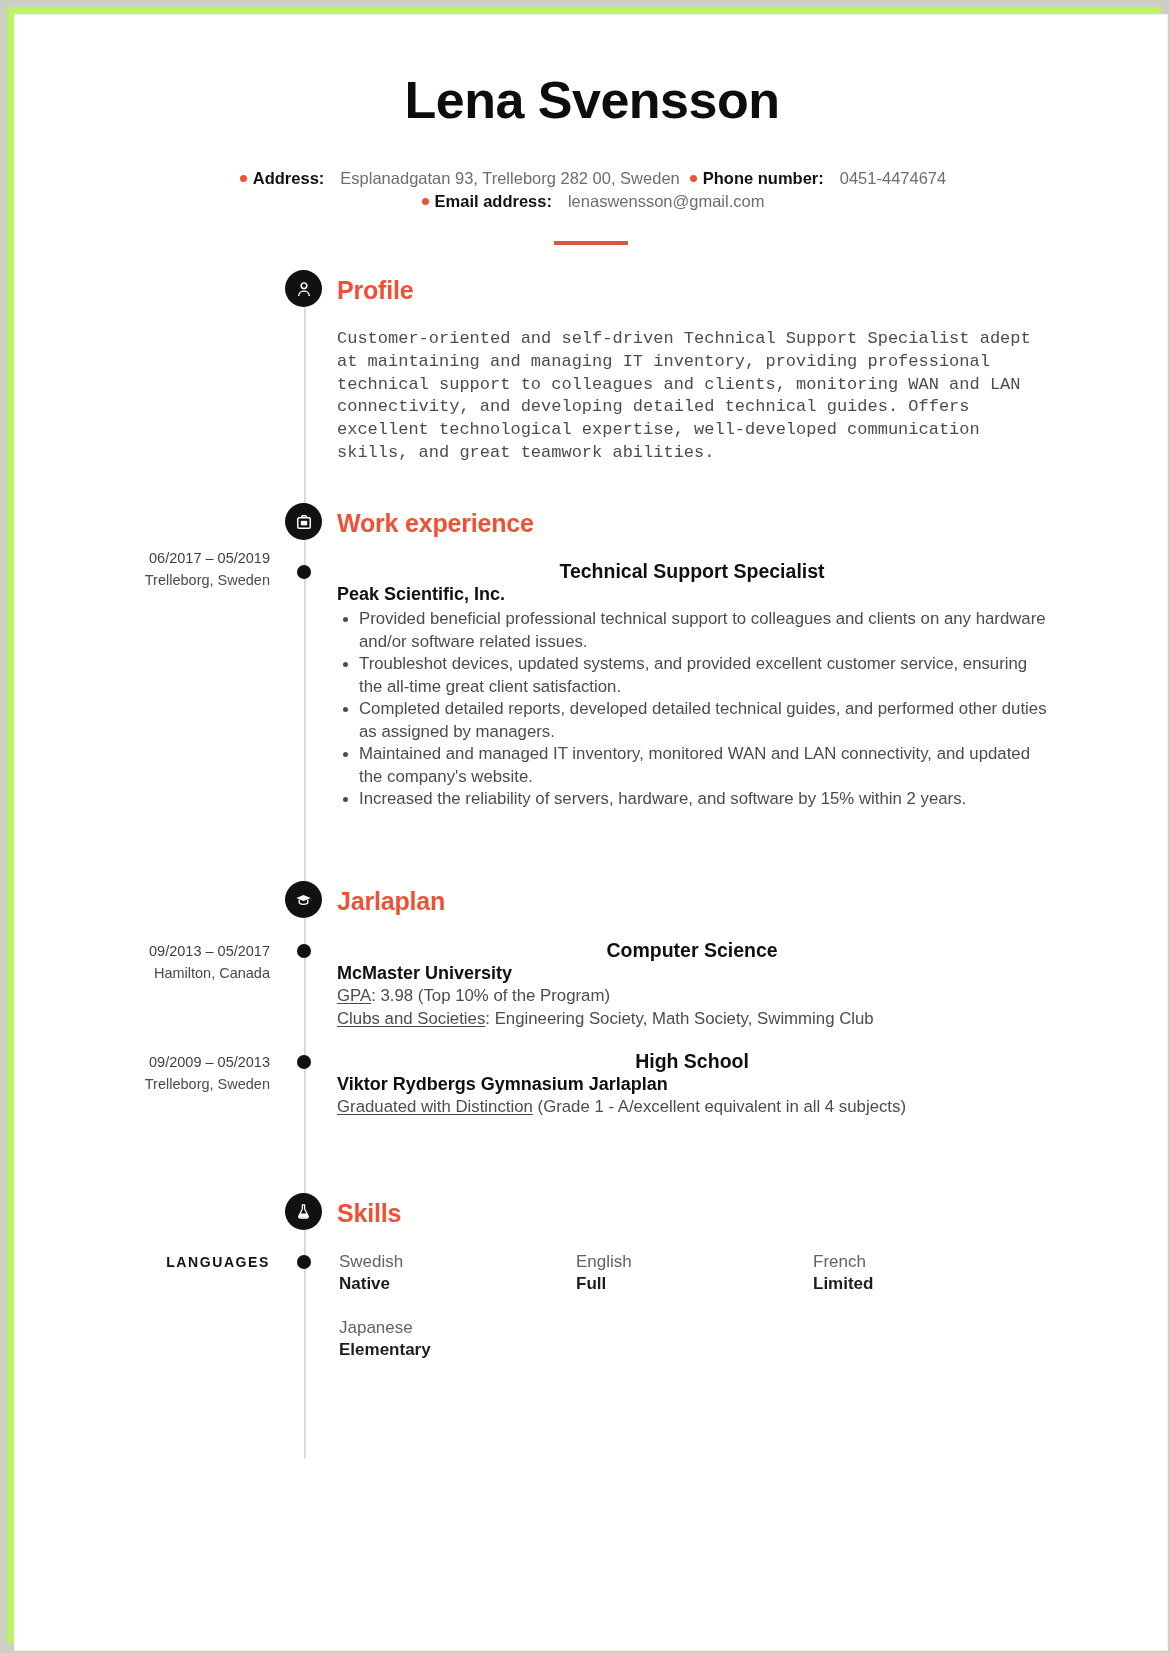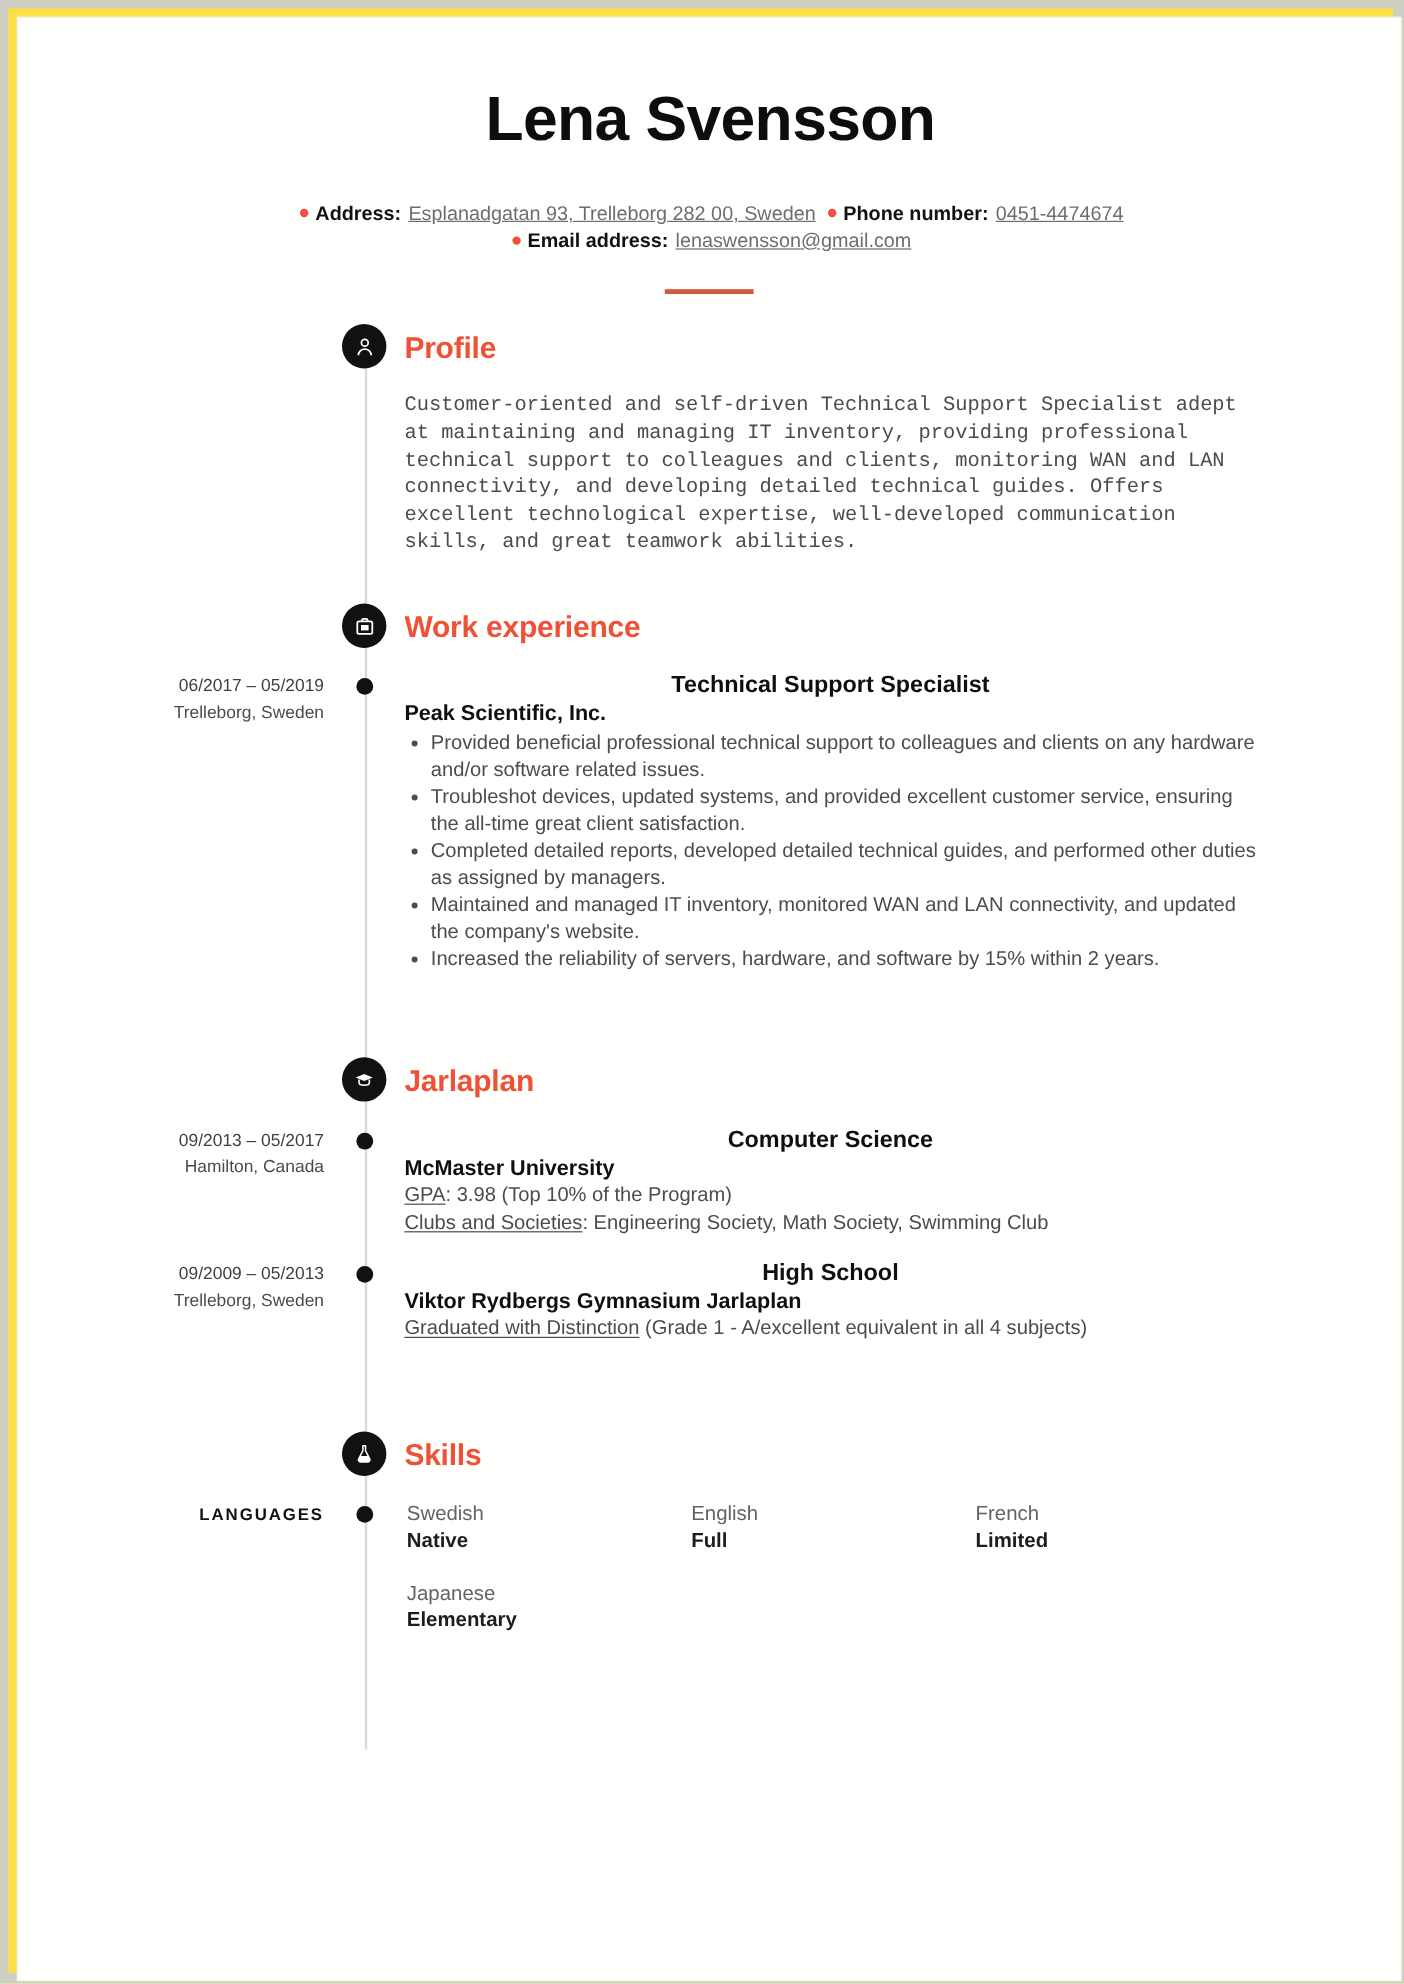--- a/index.html
+++ b/index.html
@@ -18,21 +18,21 @@
   .page-frame {
     position: absolute;
     left: 0; top: 0;
     width: 1170px;
     height: 1653px;
     box-sizing: border-box;
     border-top: 7px solid #cdcfc0;
     border-left: 7px solid #cdcfc0;
     border-right: 9px solid #cdcfc0;
     border-bottom: 9px solid #cdcfc0;
-    background: #fde047;
+    background: #bef264;
   }
   .page-inner {
     position: absolute;
     left: 7px; top: 7px;
     width: 1154px;
     height: 1637px;
     background: #fffffe;
     box-sizing: border-box;
     border: 1px solid #f2f2ee;
   }
@@ -67,22 +67,21 @@
     background: #ef5136;
     vertical-align: 2px;
     margin: 0 6px 0 2px;
   }
   .c-label {
     color: #111111;
     font-weight: bold;
   }
   .c-val {
     color: #6d6d6d;
-    margin-left: 6px;
-    text-decoration: underline;
+    margin-left: 16px;
   }
 
   .header-rule {
     position: absolute;
     left: 50%;
     margin-left: -37px;
     top: 226px;
     width: 74px;
     height: 4px;
     background: #d4593e;
@@ -263,21 +262,21 @@
     <div class="sec-icon" style="top:488px;">
       <svg width="20" height="20" viewBox="0 0 24 24" aria-hidden="true">
         <rect x="4.5" y="7" width="15" height="12.5" rx="1.6" fill="none" stroke="#ffffff" stroke-width="1.8"></rect>
         <path d="M9.3 7V5.6c0-.7.5-1.2 1.2-1.2h3c.7 0 1.2.5 1.2 1.2V7" fill="none" stroke="#ffffff" stroke-width="1.8"></path>
         <rect x="8.2" y="10.6" width="7.6" height="5.4" fill="#ffffff"></rect>
       </svg>
     </div>
     <div class="sec-title" style="top:494px;">Work experience</div>
 
     <div class="node-dot" style="top:550px;"></div>
-    <div class="left-meta" style="top:546px;">
+    <div class="left-meta" style="top:532px;">
       <div>06/2017 – 05/2019</div>
       <div class="loc">Trelleborg, Sweden</div>
     </div>
     <div class="body-col" style="top:544px;">
       <div class="entry-title">Technical Support Specialist</div>
       <div class="entry-sub">Peak Scientific, Inc.</div>
       <ul class="bullets">
         <li>Provided beneficial professional technical support to colleagues and clients on any hardware and/or software related issues.</li>
         <li>Troubleshot devices, updated systems, and provided excellent customer service, ensuring the all-time great client satisfaction.</li>
         <li>Completed detailed reports, developed detailed technical guides, and performed other duties as assigned by managers.</li>

